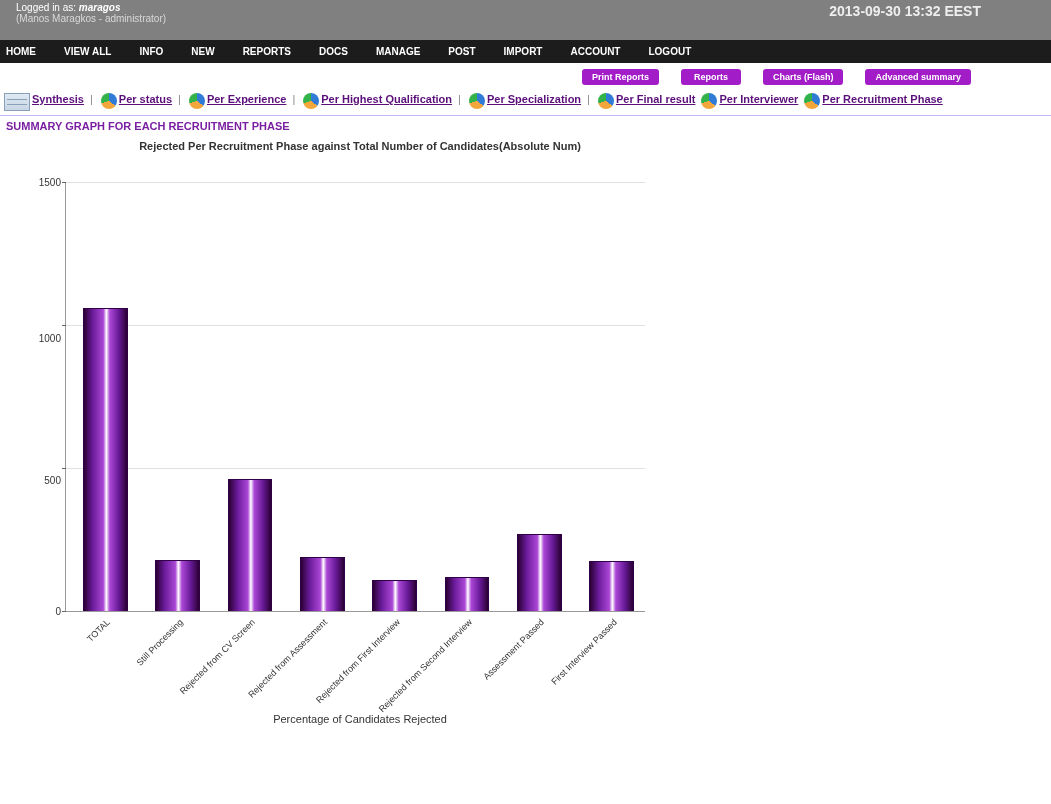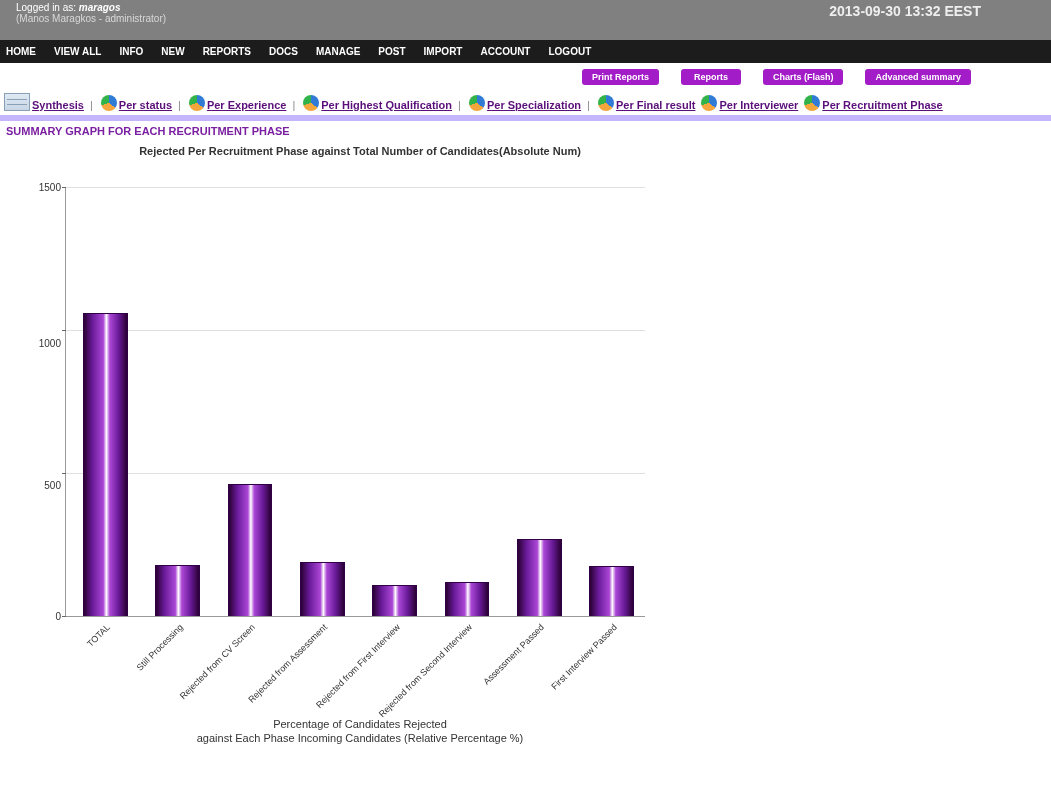--- a/index.html
+++ b/index.html
@@ -24,21 +24,21 @@
   .topbar .login .ln2 { font-size: 10px; color: #d8d8d8; }
   .topbar .timestamp {
     position: absolute; right: 70px; top: 3px;
     font-weight: bold; font-size: 14px; color: #eee;
   }
   .menubar {
     background: #1c1c1c;
     color: #fff;
     padding: 6px 6px;
     display: flex;
-    gap: 18px;
+    gap: 28px;
   }
   .menubar .item {
     font-size: 10px;
     font-weight: bold;
     color: #fff;
     cursor: pointer;
   }
   .purple-buttons {
     display: flex;
     justify-content: flex-end;
@@ -51,23 +51,23 @@
     font-size: 9px;
     font-weight: bold;
     padding: 3px 10px;
     border-radius: 3px;
     cursor: pointer;
     min-width: 60px;
     text-align: center;
   }
   .tabrow {
     padding: 2px 4px 4px 4px;
-    border-bottom: 6px solid #c4b5fd;
+    border-bottom: 1px solid #c4b5fd;
     display: flex;
-    align-items: flex-end;
+    align-items: flex-start;
     flex-wrap: wrap;
   }
   .tabrow .tlink {
     color: #5a0f7a;
     text-decoration: underline;
     font-size: 11px;
     font-weight: bold;
     margin-right: 2px;
     cursor: pointer;
   }
@@ -262,14 +262,13 @@
       <div class="cat-label" style="left: 401.062px;">Rejected from Second Interview</div>
       <div class="bar" style="left: 451.001px; width: 44.8725px; height: 77.22px;"></div>
       <div class="cat-label" style="left: 473.438px;">Assessment Passed</div>
       <div class="bar" style="left: 523.376px; width: 44.8725px; height: 50.05px;"></div>
       <div class="cat-label" style="left: 545.812px;">First Interview Passed</div>
     </div>
 </div>
 
 <div class="second-title">
   <span>Percentage of Candidates Rejected</span><br>
-  <span>against Each Phase Incoming Candidates (Relative Percentage %)</span>
 </div>
 
 </body></html>

